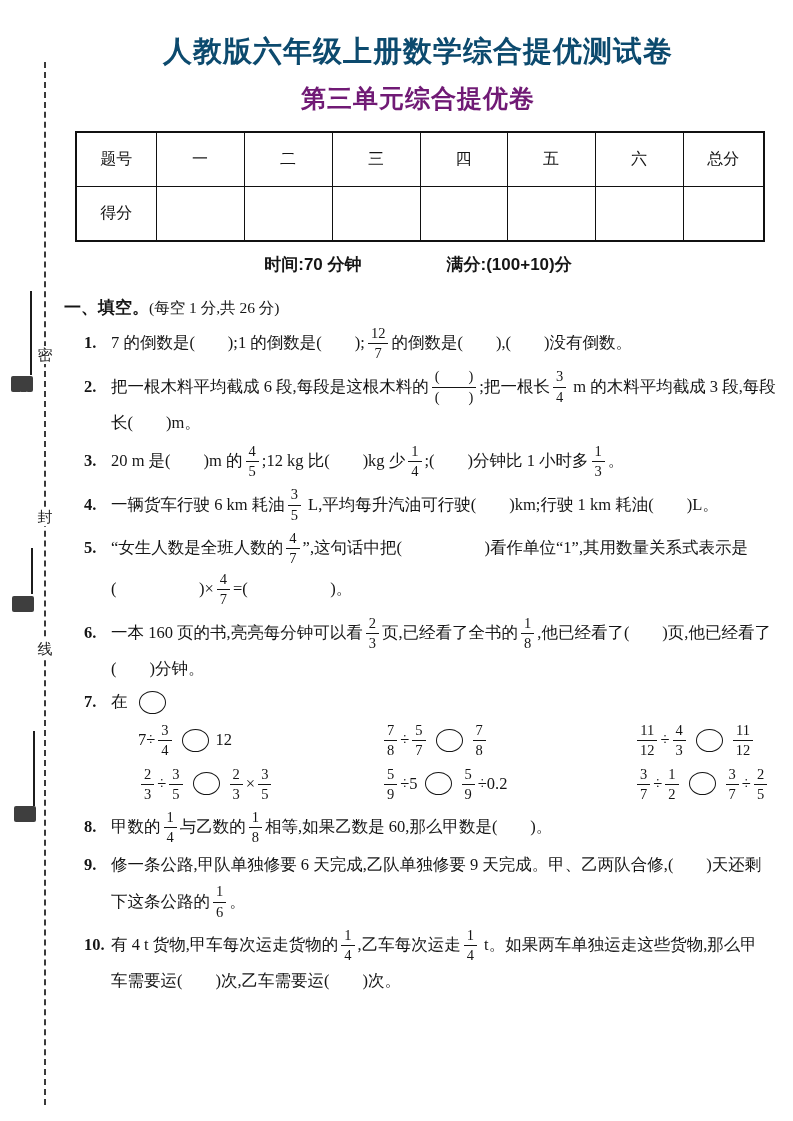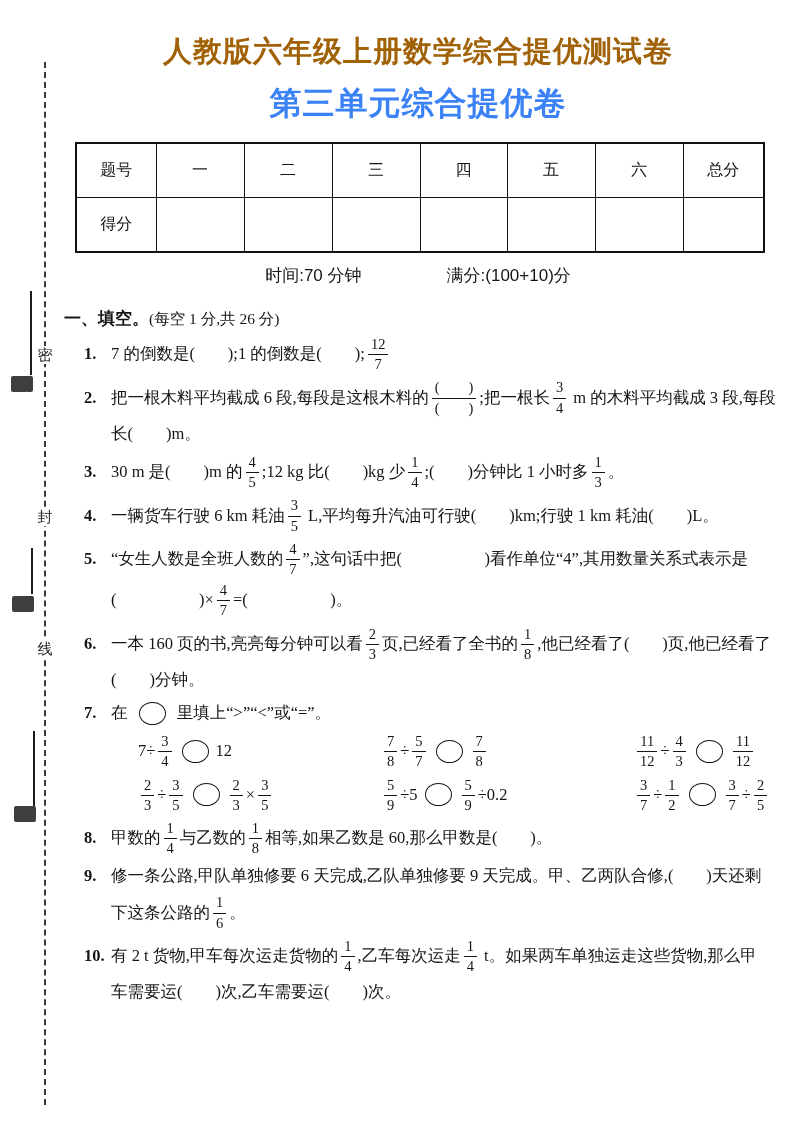--- a/index.html
+++ b/index.html
@@ -23,38 +23,38 @@
   .side-badge {
     position:absolute; width:22px; background:#3e3e3e; color:#fff;
     writing-mode:vertical-rl; text-orientation:upright;
     font-size:13px; letter-spacing:3px; padding:5px 0; text-align:center;
     font-family:"Liberation Sans", sans-serif; border-radius:2px;
   }
   
   .content { position:absolute; left:64px; top:26px; width:708px; }
   h1.title {
     margin:6px 0 10px; text-align:center; font-size:29px; font-weight:700;
-    letter-spacing:1px; font-family:"Liberation Sans", sans-serif; color:#a16207;
+    letter-spacing:1px; font-family:"Liberation Sans", sans-serif; color:#0c4a6e;
   }
   h2.subtitle {
-    margin:0 0 16px; text-align:center; font-size:32px; font-weight:700;
-    letter-spacing:1px; font-family:"Liberation Sans", sans-serif; color:#3b82f6;
+    margin:0 0 16px; text-align:center; font-size:25px; font-weight:700;
+    letter-spacing:1px; font-family:"Liberation Sans", sans-serif; color:#701a75;
   }
   table.score {
     border-collapse:collapse; table-layout:fixed; width:690px;
     margin:0 0 0 11px; border:2px solid #111;
     font-family:"Liberation Sans", sans-serif;
   }
   table.score td {
     border:1px solid #111; height:24px; text-align:center;
     font-size:16px; padding:16px;
   }
   .meta-row {
     display:flex; justify-content:center; gap:85px; margin:11px 0 14px;
-    font-size:17px; font-weight:400; font-family:"Liberation Sans", sans-serif;
+    font-size:17px; font-weight:700; font-family:"Liberation Sans", sans-serif;
   }
   .section-heading {
     font-size:17px; font-weight:700; margin:20px 0 6px;
     font-family:"Liberation Sans", sans-serif;
   }
   .section-heading .sub { font-weight:400; font-size:15.5px; font-family:"Liberation Serif", serif; }
   
   #questions { margin-left:20px; }
   .question { margin-bottom:7px; }
   .qbody { padding-left:27px; }
@@ -146,54 +146,54 @@
       <span>满分:(100+10)分</span>
     </div>
 
     <div class="section-heading">
       <span>一、填空。</span><span class="sub">(每空 1 分,共 26 分)</span>
     </div>
 
     <div id="questions">
         <div class="question">
           <div class="qbody">
-            <div class="qline"><span class="qno">1.</span><span>7 的倒数是(　　);1 的倒数是(　　);</span><span class="frac"><span class="num">12</span><span class="den">7</span></span></div>
+            <div class="qline"><span class="qno">1.</span><span>7 的倒数是(　　);1 的倒数是(　　);</span><span class="frac"><span class="num">12</span><span class="den">7</span></span><span>的倒数是(　　),(　　)没有倒数。</span></div>
           </div>
         </div>
         <div class="question">
           <div class="qbody">
             <div class="qline"><span class="qno">2.</span><span>把一根木料平均截成 6 段,每段是这根木料的</span><span class="frac"><span class="num">(　　)</span><span class="den">(　　)</span></span><span>;把一根长</span><span class="frac"><span class="num">3</span><span class="den">4</span></span><span> m 的木料平均截成 3 段,每段</span></div>
             <div class="qline"><span>长(　　)m。</span></div>
           </div>
         </div>
         <div class="question">
           <div class="qbody">
-            <div class="qline"><span class="qno">3.</span><span>30 m 是(　　)m 的</span><span class="frac"><span class="num">4</span><span class="den">5</span></span><span>;12 kg 比(　　)kg 少</span><span class="frac"><span class="num">1</span><span class="den">4</span></span><span>;(　　)分钟比 1 小时多</span><span class="frac"><span class="num">1</span><span class="den">3</span></span><span>。</span></div>
+            <div class="qline"><span class="qno">3.</span><span>20 m 是(　　)m 的</span><span class="frac"><span class="num">4</span><span class="den">5</span></span><span>;12 kg 比(　　)kg 少</span><span class="frac"><span class="num">1</span><span class="den">4</span></span><span>;(　　)分钟比 1 小时多</span><span class="frac"><span class="num">1</span><span class="den">3</span></span><span>。</span></div>
           </div>
         </div>
         <div class="question">
           <div class="qbody">
             <div class="qline"><span class="qno">4.</span><span>一辆货车行驶 6 km 耗油</span><span class="frac"><span class="num">3</span><span class="den">5</span></span><span> L,平均每升汽油可行驶(　　)km;行驶 1 km 耗油(　　)L。</span></div>
           </div>
         </div>
         <div class="question">
           <div class="qbody">
-            <div class="qline"><span class="qno">5.</span><span>“女生人数是全班人数的</span><span class="frac"><span class="num">4</span><span class="den">7</span></span><span>”,这句话中把(　　　　　)看作单位“4”,其用数量关系式表示是</span></div>
+            <div class="qline"><span class="qno">5.</span><span>“女生人数是全班人数的</span><span class="frac"><span class="num">4</span><span class="den">7</span></span><span>”,这句话中把(　　　　　)看作单位“1”,其用数量关系式表示是</span></div>
             <div class="qline"><span>(　　　　　)×</span><span class="frac"><span class="num">4</span><span class="den">7</span></span><span>=(　　　　　)。</span></div>
           </div>
         </div>
         <div class="question">
           <div class="qbody">
             <div class="qline"><span class="qno">6.</span><span>一本 160 页的书,亮亮每分钟可以看</span><span class="frac"><span class="num">2</span><span class="den">3</span></span><span>页,已经看了全书的</span><span class="frac"><span class="num">1</span><span class="den">8</span></span><span>,他已经看了(　　)页,他已经看了</span></div>
             <div class="qline"><span>(　　)分钟。</span></div>
           </div>
         </div>
         <div class="question">
           <div class="qbody">
-            <div class="qline"><span class="qno">7.</span><span>在 </span><span class="ccircle"></span><span> 里填上“&gt;”“&lt;”或“=”。</span></div>
+            <div class="qline"><span class="qno">7.</span><span>在 </span><span class="ccircle"></span></div>
             <div class="cmp-grid">
               <div class="cmp-cell"><span>7÷</span><span class="frac"><span class="num">3</span><span class="den">4</span></span><span class="ccircle"></span><span>12</span></div>
               <div class="cmp-cell"><span class="frac"><span class="num">7</span><span class="den">8</span></span><span>÷</span><span class="frac"><span class="num">5</span><span class="den">7</span></span><span class="ccircle"></span><span class="frac"><span class="num">7</span><span class="den">8</span></span></div>
               <div class="cmp-cell"><span class="frac"><span class="num">11</span><span class="den">12</span></span><span>÷</span><span class="frac"><span class="num">4</span><span class="den">3</span></span><span class="ccircle"></span><span class="frac"><span class="num">11</span><span class="den">12</span></span></div>
             </div>
             <div class="cmp-grid">
               <div class="cmp-cell"><span class="frac"><span class="num">2</span><span class="den">3</span></span><span>÷</span><span class="frac"><span class="num">3</span><span class="den">5</span></span><span class="ccircle"></span><span class="frac"><span class="num">2</span><span class="den">3</span></span><span>×</span><span class="frac"><span class="num">3</span><span class="den">5</span></span></div>
               <div class="cmp-cell"><span class="frac"><span class="num">5</span><span class="den">9</span></span><span>÷5</span><span class="ccircle"></span><span class="frac"><span class="num">5</span><span class="den">9</span></span><span>÷0.2</span></div>
               <div class="cmp-cell"><span class="frac"><span class="num">3</span><span class="den">7</span></span><span>÷</span><span class="frac"><span class="num">1</span><span class="den">2</span></span><span class="ccircle"></span><span class="frac"><span class="num">3</span><span class="den">7</span></span><span>÷</span><span class="frac"><span class="num">2</span><span class="den">5</span></span></div>
             </div>
@@ -205,20 +205,20 @@
           </div>
         </div>
         <div class="question">
           <div class="qbody">
             <div class="qline"><span class="qno">9.</span><span>修一条公路,甲队单独修要 6 天完成,乙队单独修要 9 天完成。甲、乙两队合修,(　　)天还剩</span></div>
             <div class="qline"><span>下这条公路的</span><span class="frac"><span class="num">1</span><span class="den">6</span></span><span>。</span></div>
           </div>
         </div>
         <div class="question">
           <div class="qbody">
-            <div class="qline"><span class="qno">10.</span><span>有 2 t 货物,甲车每次运走货物的</span><span class="frac"><span class="num">1</span><span class="den">4</span></span><span>,乙车每次运走</span><span class="frac"><span class="num">1</span><span class="den">4</span></span><span> t。如果两车单独运走这些货物,那么甲</span></div>
+            <div class="qline"><span class="qno">10.</span><span>有 4 t 货物,甲车每次运走货物的</span><span class="frac"><span class="num">1</span><span class="den">4</span></span><span>,乙车每次运走</span><span class="frac"><span class="num">1</span><span class="den">4</span></span><span> t。如果两车单独运走这些货物,那么甲</span></div>
             <div class="qline"><span>车需要运(　　)次,乙车需要运(　　)次。</span></div>
           </div>
         </div>
       </div>
 
   </div>
 </div>
 
 </body></html>

